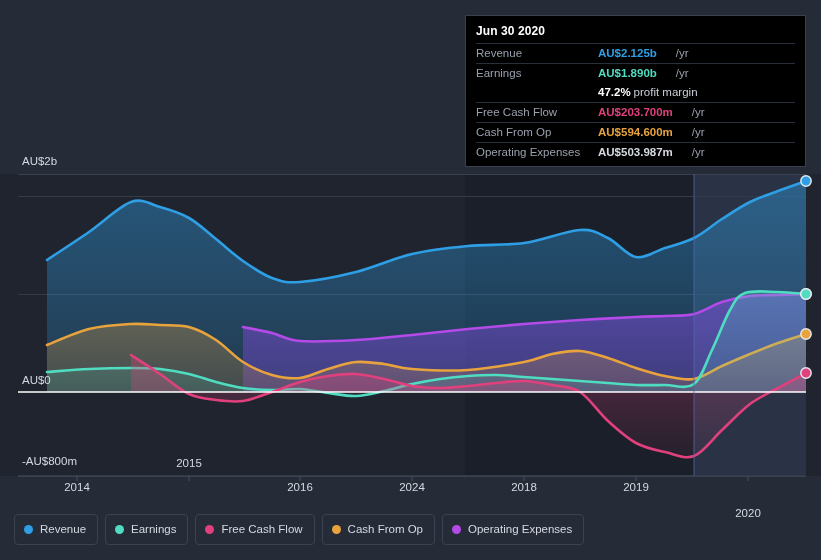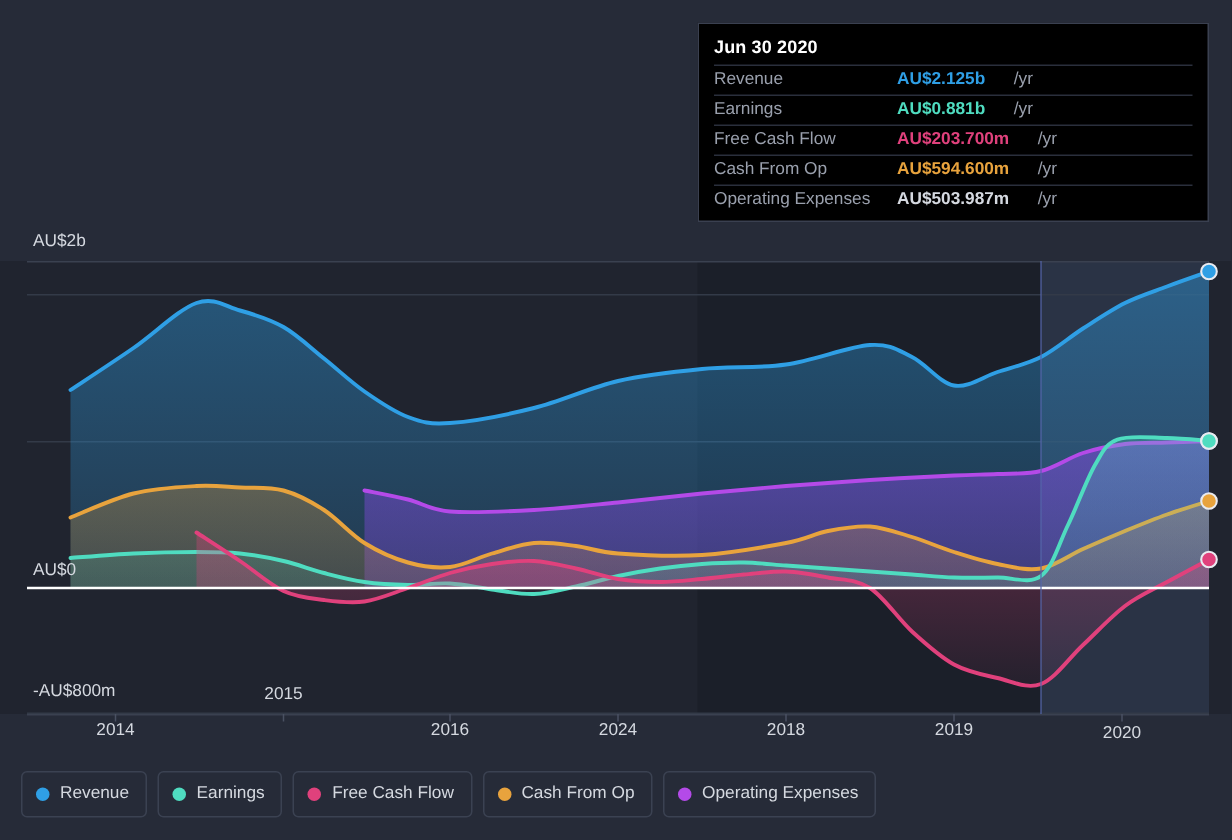--- a/index.html
+++ b/index.html
@@ -229,35 +229,40 @@
       <div class="axis-y-label" style="top: 455px; left: 22px;">-AU$800m</div>
     </div>
 
   <div id="xlabels">
       <div class="axis-x-label" style="left: 77px; top: 481px;">2014</div>
       <div class="axis-x-label" style="left: 189px; top: 457px;">2015</div>
       <div class="axis-x-label" style="left: 300px; top: 481px;">2016</div>
       <div class="axis-x-label" style="left: 412px; top: 481px;">2024</div>
       <div class="axis-x-label" style="left: 524px; top: 481px;">2018</div>
       <div class="axis-x-label" style="left: 636px; top: 481px;">2019</div>
-      <div class="axis-x-label" style="left: 748px; top: 483px; text-align: center;">2020</div>
+      <div class="axis-x-label" style="left: 748px; top: 507px; text-align: center;">2020</div>
     </div>
 
   <div class="tooltip">
     <div class="tt-title">Jun 30 2020</div>
     <div id="tt-rows">
         <div class="tt-row">
           <div class="tt-label">Revenue</div>
           <div class="tt-value" style="color: rgb(47, 159, 229);">AU$2.125b</div>
           <div class="tt-unit">/yr</div>
         </div>
         <div class="tt-row">
           <div class="tt-label">Earnings</div>
-          <div class="tt-value" style="color: rgb(79, 220, 192);">AU$0.881b</div>
-          <div class="tt-unit">/yr</div>
+          <div class="tt-value" style="color: rgb(79, 220, 192);">AU$1.890b</div>
+          <div class="tt-unit">/yr</div>
+        </div>
+        <div class="tt-row noline">
+          <div class="tt-label"></div>
+          <div class="tt-value" style="color: rgb(255, 255, 255);">47.2%</div>
+          <div class="tt-margin-label">profit margin</div>
         </div>
         <div class="tt-row">
           <div class="tt-label">Free Cash Flow</div>
           <div class="tt-value" style="color: rgb(224, 65, 124);">AU$203.700m</div>
           <div class="tt-unit">/yr</div>
         </div>
         <div class="tt-row">
           <div class="tt-label">Cash From Op</div>
           <div class="tt-value" style="color: rgb(232, 163, 61);">AU$594.600m</div>
           <div class="tt-unit">/yr</div>

